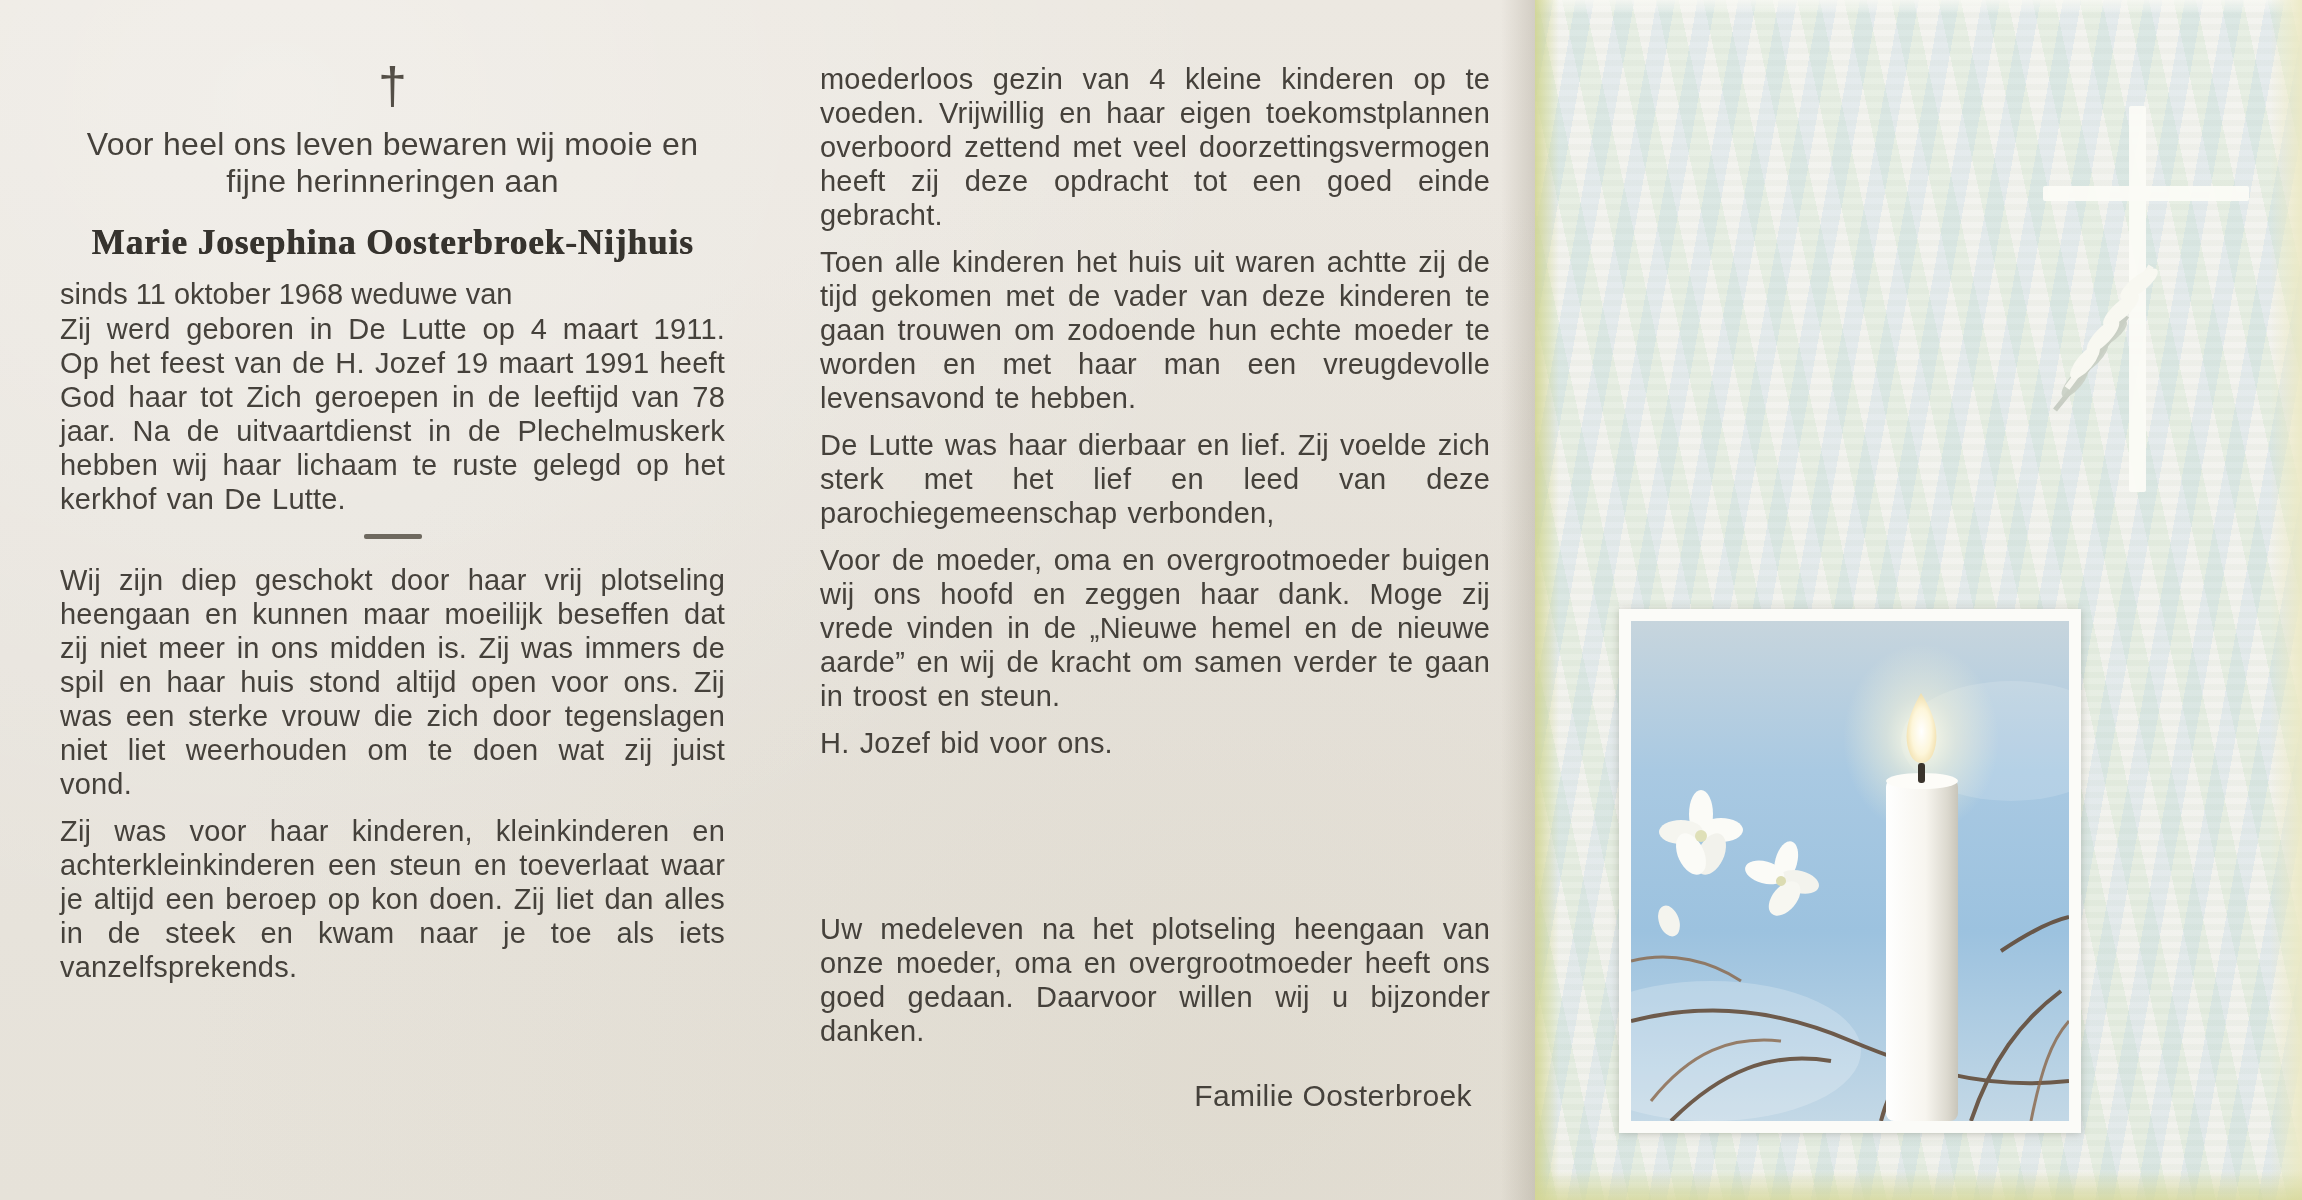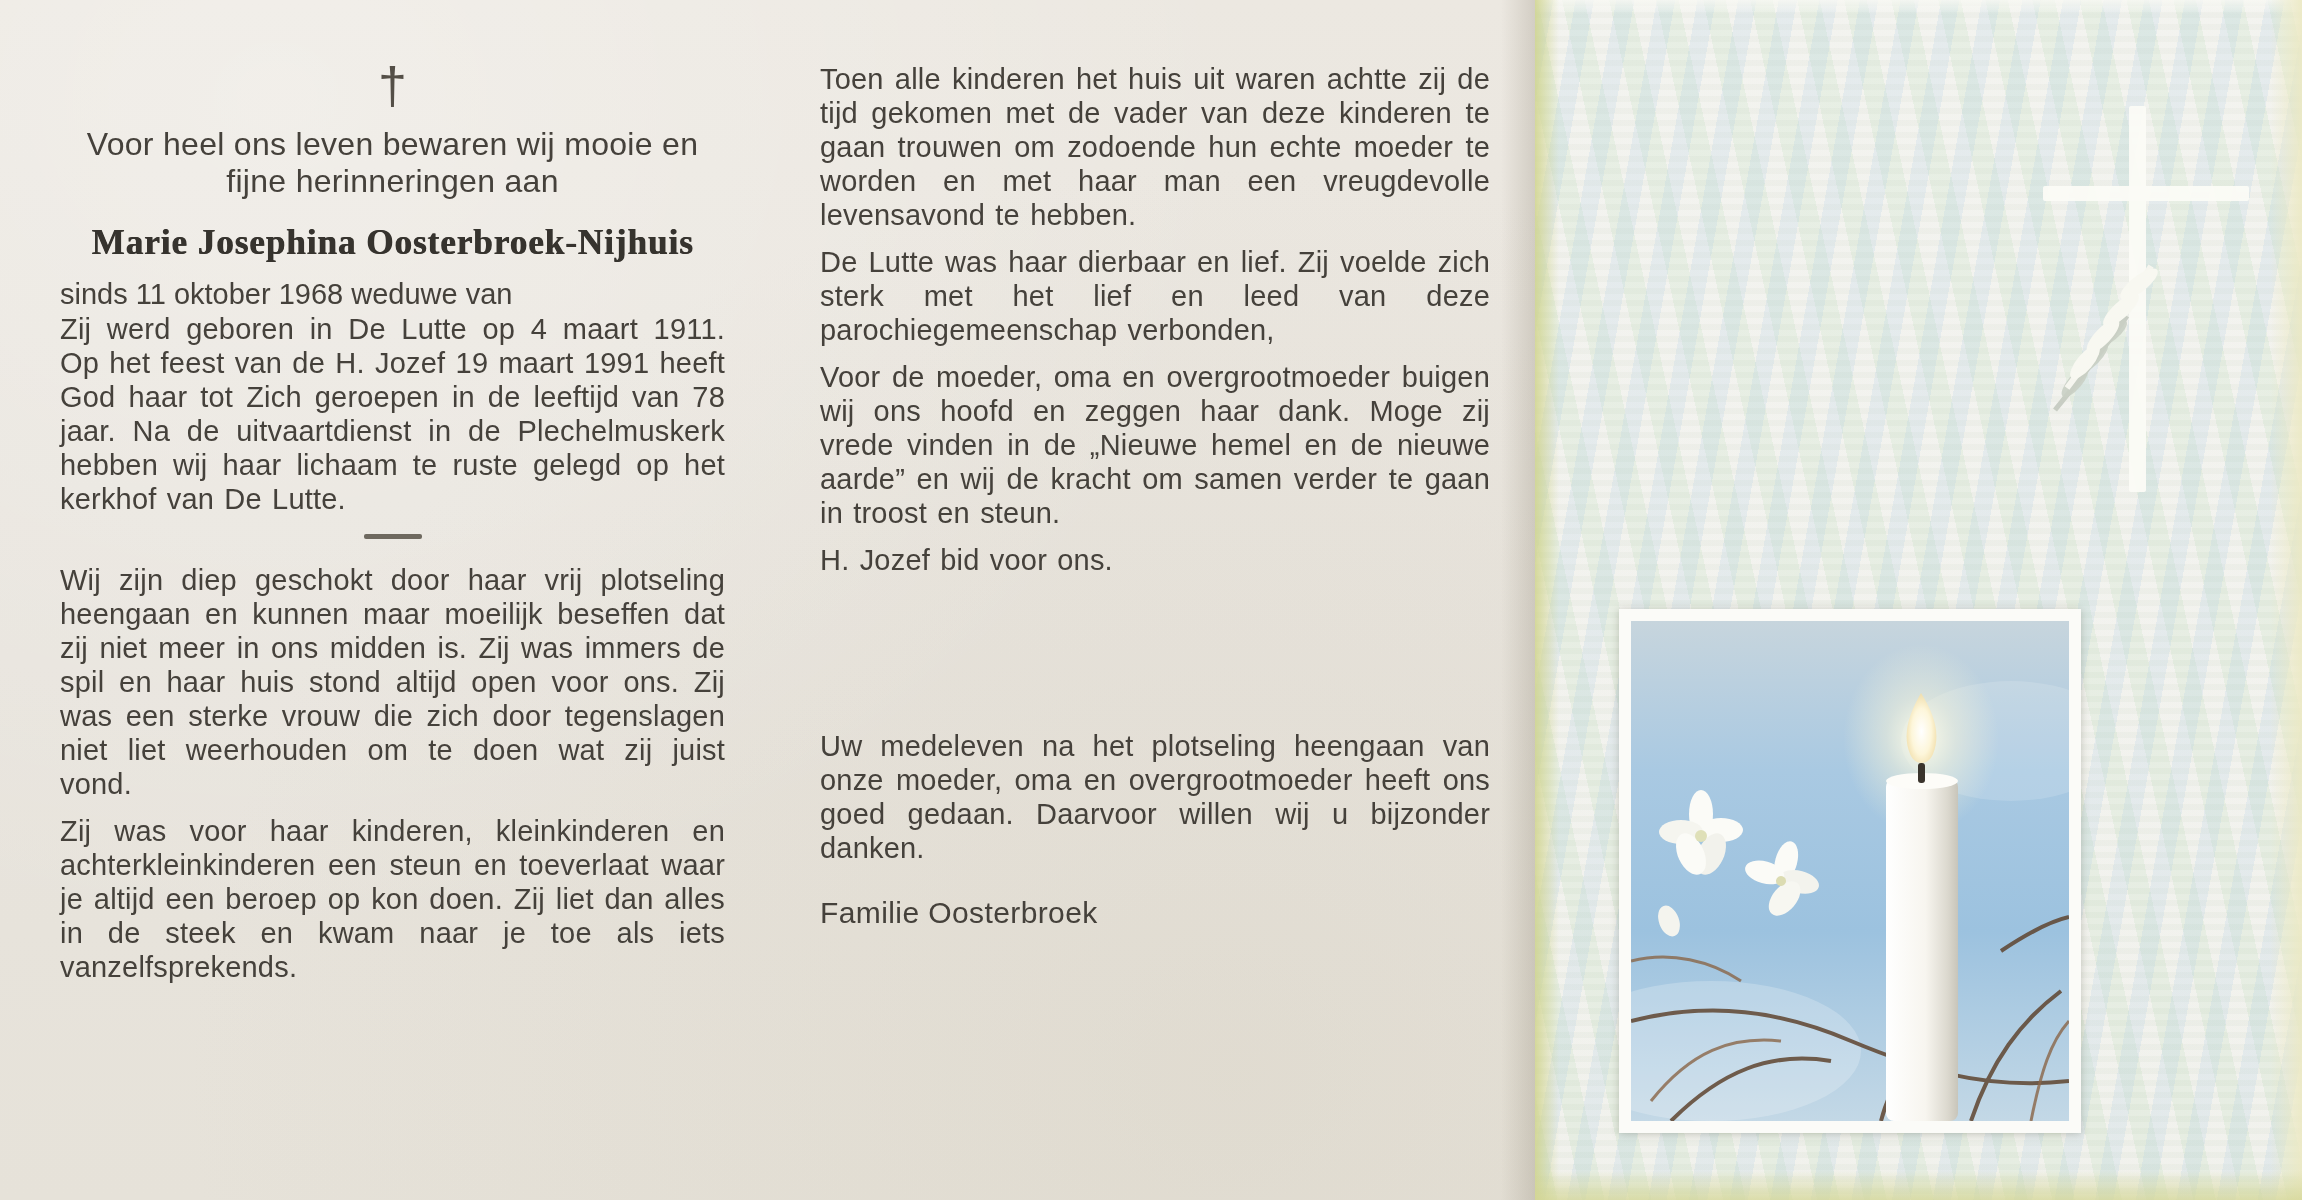--- a/index.html
+++ b/index.html
@@ -39,21 +39,21 @@
     color:#36332e; letter-spacing:1px; margin:0 0 12px 0;
     text-shadow:.7px 0 0 #36332e;
     font-family:Liberation Serif, serif;
   }
   .sub-line { text-align:left; font-size:29px; line-height:36px; color:#45413b; margin:0; }
   .sub-line.last { margin-bottom:18px; }
   .divider { width:58px; height:5px; background:#6e695f; margin:18px auto 24px auto; border-radius:2px; }
 
   .ack { margin-top:152px; }
   .signature {
-    padding-right:18px; font-size:30px; line-height:36px;
+    text-align:right; padding-right:18px; font-size:30px; line-height:36px;
     color:#45413b; margin-top:30px; letter-spacing:.4px;
   }
 
   
   .right-page {
     position:absolute; left:1535px; top:0; width:767px; height:1200px;
     background:
       repeating-linear-gradient(100deg, rgba(172,203,228,.20) 0 18px, rgba(255,255,255,0) 18px 40px),
       repeating-linear-gradient(78deg,  rgba(186,214,186,.20) 0 22px, rgba(242,234,240,.16) 22px 46px),
       repeating-linear-gradient(0deg,   rgba(255,255,255,.22) 0 6px,  rgba(214,224,214,.12) 6px 12px),
@@ -92,20 +92,21 @@
 
       <p class="txt">Zij werd geboren in De Lutte op 4 maart 1911. Op het feest van de H. Jozef 19 maart 1991 heeft God haar tot Zich geroepen in de leeftijd van 78 jaar. Na de uitvaartdienst in de Plechelmuskerk hebben wij haar lichaam te ruste gelegd op het kerkhof van De Lutte.</p>
 
       <div class="divider"></div>
 
       <p class="txt">Wij zijn diep geschokt door haar vrij plotseling heengaan en kunnen maar moeilijk beseffen dat zij niet meer in ons midden is. Zij was immers de spil en haar huis stond altijd open voor ons. Zij was een sterke vrouw die zich door tegenslagen niet liet weerhouden om te doen wat zij juist vond.</p>
       <p class="txt">Zij was voor haar kinderen, kleinkinderen en achterkleinkinderen een steun en toeverlaat waar je altijd een beroep op kon doen. Zij liet dan alles in de steek en kwam naar je toe als iets vanzelfsprekends.</p>
     </div>
 
     <div class="col col-mid">
+      <p class="txt">moederloos gezin van 4 kleine kinderen op te voeden. Vrijwillig en haar eigen toekomstplannen overboord zettend met veel doorzettingsvermogen heeft zij deze opdracht tot een goed einde gebracht.</p>
       <p class="txt">Toen alle kinderen het huis uit waren achtte zij de tijd gekomen met de vader van deze kinderen te gaan trouwen om zodoende hun echte moeder te worden en met haar man een vreugdevolle levensavond te hebben.</p>
       <p class="txt">De Lutte was haar dierbaar en lief. Zij voelde zich sterk met het lief en leed van deze parochiegemeenschap verbonden,</p>
       <p class="txt">Voor de moeder, oma en overgrootmoeder buigen wij ons hoofd en zeggen haar dank. Moge zij vrede vinden in de „Nieuwe hemel en de nieuwe aarde” en wij de kracht om samen verder te gaan in troost en steun.</p>
       <p class="txt">H. Jozef bid voor ons.</p>
 
       <p class="txt ack">Uw medeleven na het plotseling heengaan van onze moeder, oma en overgrootmoeder heeft ons goed gedaan. Daarvoor willen wij u bijzonder danken.</p>
       <p class="signature">Familie Oosterbroek</p>
     </div>
 
     <div class="fold-shadow"></div>

